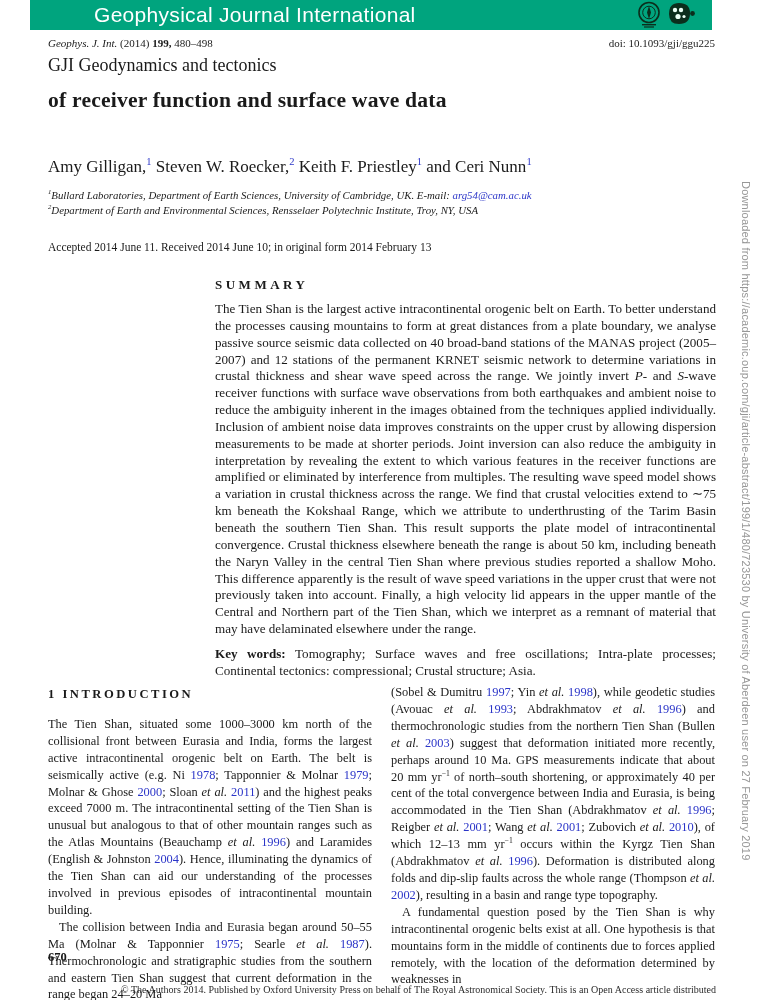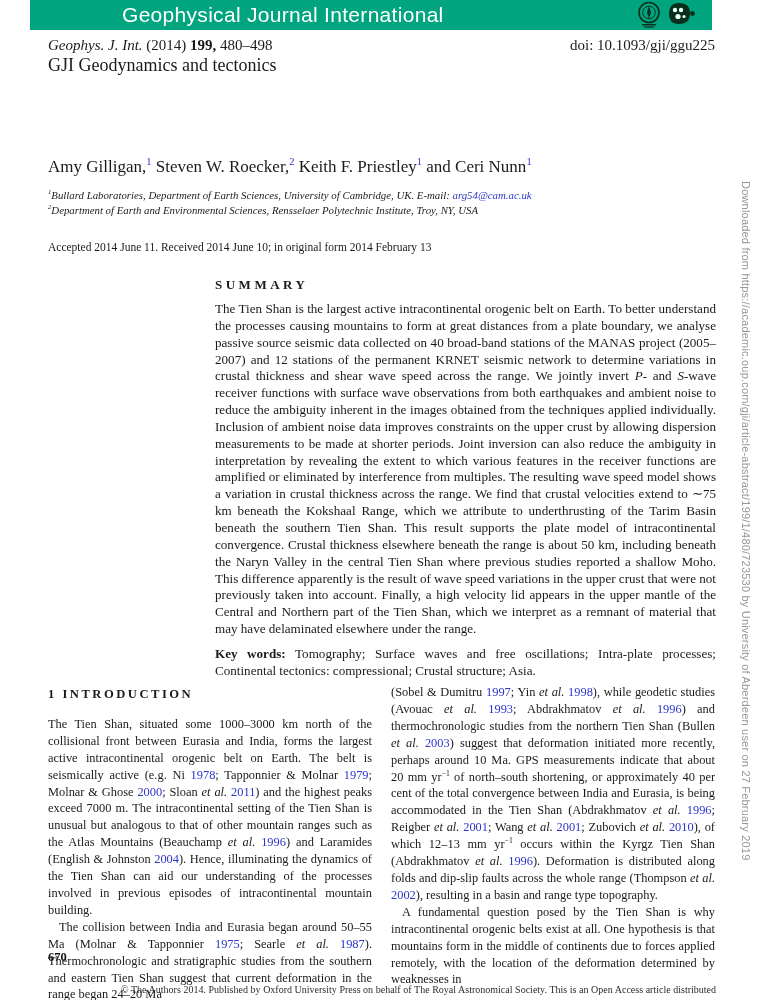--- a/index.html
+++ b/index.html
@@ -12,25 +12,25 @@
   html,body{margin:0;padding:0;}
   body{
     width:761px;height:1000px;position:relative;background:#ffffff;
     font-family:"Liberation Serif", serif;color:var(--ink);
     overflow:hidden;
   }
   
   .band{position:absolute;left:30px;top:0;width:682px;height:30px;background:var(--green);display:flex;align-items:center;}
   .band-title{
     font-family:"Liberation Sans", sans-serif;font-weight:400;color:#ffffff;
-    font-size:21px;letter-spacing:0.3px;padding-left:92px;white-space:nowrap;text-align:right;
+    font-size:21px;letter-spacing:0.3px;padding-left:64px;white-space:nowrap;text-align:right;
   }
   .band-logos{position:absolute;right:16px;top:1px;display:flex;gap:4px;align-items:flex-start;}
   
-  .masthead{position:absolute;left:48px;top:37px;width:667px;display:flex;justify-content:space-between;font-size:15px;}
+  .masthead{position:absolute;left:48px;top:37px;width:667px;display:flex;justify-content:space-between;font-size:11px;}
   .journal-section{position:absolute;left:48px;top:55px;font-size:18px;}
   
   .title{position:absolute;left:48px;top:87px;font-size:21.6px;font-weight:bold;line-height:26.5px;letter-spacing:0.2px;}
   .authors{position:absolute;left:48px;top:157px;font-size:17px;text-align:right;}
   .affils{position:absolute;left:48px;top:188px;font-size:10.8px;font-style:italic;line-height:14.5px;}
   .history{position:absolute;left:48px;top:241px;font-size:11.5px;}
   
   .summary{position:absolute;left:215px;top:277px;width:501px;}
   .summary-head{font-size:13px;font-weight:bold;letter-spacing:3.5px;}
   .summary-body{margin-top:8px;font-size:13.1px;line-height:16.85px;text-align:justify;}
@@ -83,20 +83,21 @@
   </div>
 </div>
 
 <div class="masthead">
   <div><em>Geophys. J. Int.</em><span> (2014) </span><strong>199,</strong><span> 480–498</span></div>
   <div>doi: 10.1093/gji/ggu225</div>
 </div>
 <div class="journal-section">GJI Geodynamics and tectonics</div>
 
 <div class="title">
+  <div>of receiver function and surface wave data</div>
 </div>
 
 <div class="authors"><span>Amy Gilligan,</span><sup class="blue">1</sup><span> Steven W. Roecker,</span><sup class="blue">2</sup><span> Keith F. Priestley</span><sup class="blue">1</sup><span> and Ceri Nunn</span><sup class="blue">1</sup></div>
 
 <div class="affils">
   <div><sup>1</sup><span>Bullard Laboratories, Department of Earth Sciences, University of Cambridge, UK. E-mail: </span><span class="blue">arg54@cam.ac.uk</span></div>
   <div><sup>2</sup><span>Department of Earth and Environmental Sciences, Rensselaer Polytechnic Institute, Troy, NY, USA</span></div>
 </div>
 
 <div class="history">Accepted 2014 June 11. Received 2014 June 10; in original form 2014 February 13</div>

